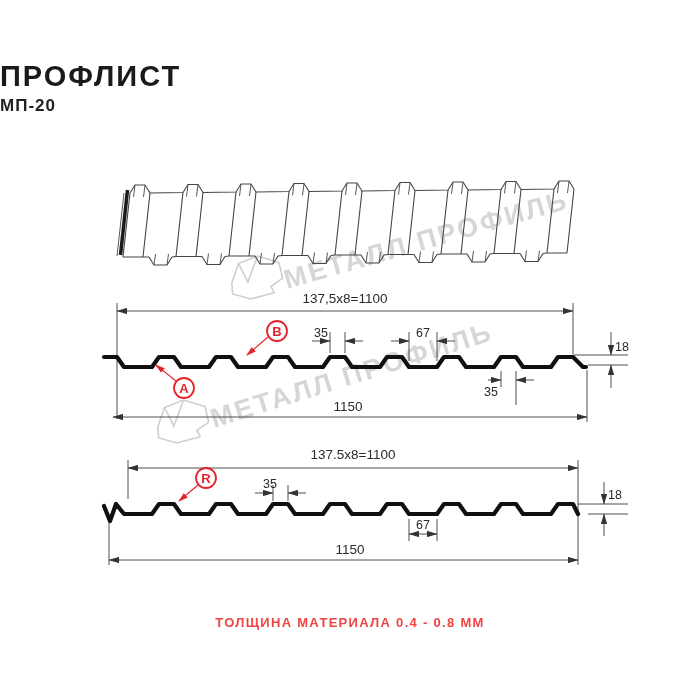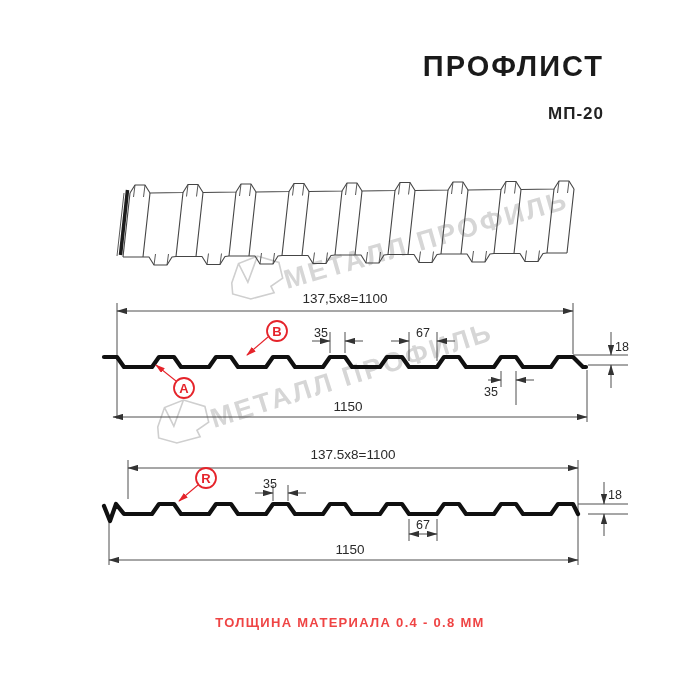--- a/index.html
+++ b/index.html
@@ -1,21 +1,21 @@
 <!DOCTYPE html>
 <html><head>
 <meta charset="utf-8">
 <style>
   html,body{margin:0;padding:0;}
   body{width:700px;height:700px;background:#ffffff;position:relative;overflow:hidden;
        font-family:"Liberation Sans", sans-serif;}
   .page{position:absolute;inset:0;}
-  .header{position:absolute;top:52px;left:0;width:604px;text-align:right;}
+  .header{position:absolute;top:62px;left:0;width:604px;text-align:left;}
   .title{font-size:29px;font-weight:700;letter-spacing:2px;color:#1a1a1a;line-height:1;}
-  .subtitle{margin-top:23px;font-size:17px;font-weight:700;letter-spacing:1px;color:#222;}
+  .subtitle{margin-top:5px;font-size:17px;font-weight:700;letter-spacing:1px;color:#222;}
   .footer{position:absolute;top:615px;left:0;width:700px;text-align:center;
           font-size:13px;font-weight:700;letter-spacing:1.3px;color:#ef4444;}
   svg{position:absolute;top:0;left:0;}
   .dim-txt{font-family:"Liberation Sans",sans-serif;font-size:12.5px;fill:#2a2a2a;}
   .dim-big{font-family:"Liberation Sans",sans-serif;font-size:13.5px;fill:#2a2a2a;}
   .red-letter{font-family:"Liberation Sans",sans-serif;font-size:13px;font-weight:700;fill:#e5232a;}
   .wm-text{font-family:"Liberation Sans",sans-serif;font-size:27px;font-weight:700;
            letter-spacing:2.5px;fill:#d6d6d6;}
 </style>
 </head>

